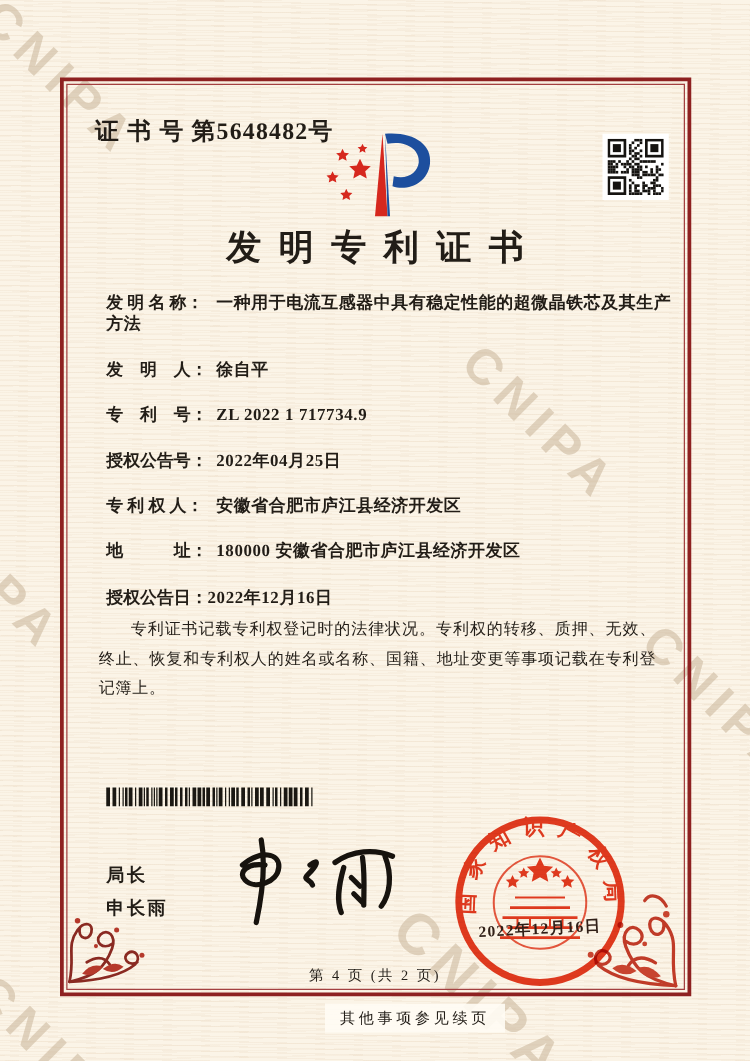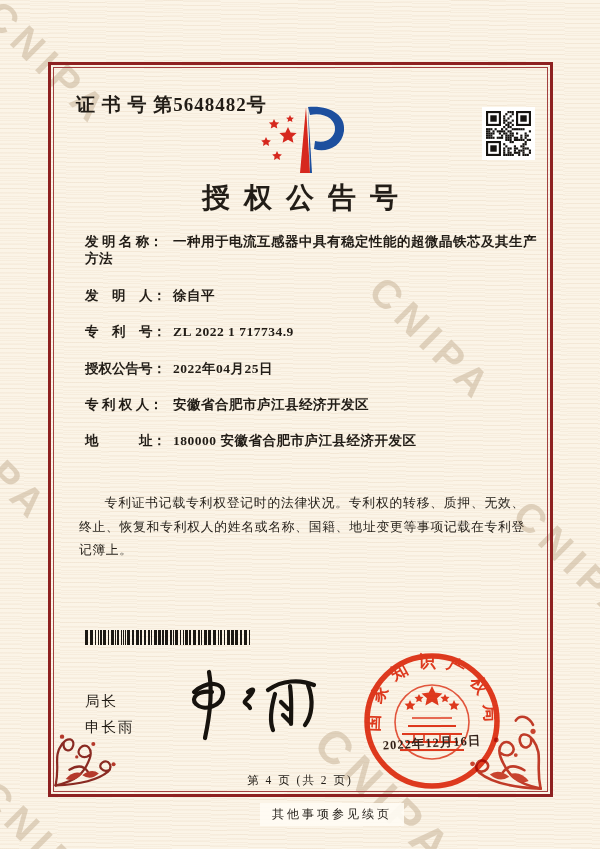--- a/index.html
+++ b/index.html
@@ -45,21 +45,21 @@
   .row .val{letter-spacing:.5px;}
   .grant2{position:absolute;left:300px;top:0;}
   .paras{
     position:absolute;left:79px;top:492px;width:446px;
     font-size:12.8px;line-height:23.5px;text-align:justify;letter-spacing:.6px;
   }
   .paras p{margin:0;text-indent:2em;}
   .barcode{position:absolute;left:85px;top:630px;height:15px;display:flex;align-items:stretch;}
   .barcode i{display:block;height:100%;}
   .director{position:absolute;left:85px;top:688px;font-family:"Liberation Sans",sans-serif;
-    font-weight:normal;font-size:14.5px;line-height:26px;letter-spacing:2px;}
+    font-weight:bold;font-size:14.5px;line-height:26px;letter-spacing:2px;}
   .sig{position:absolute;left:178px;top:662px;}
   .flourish{position:absolute;pointer-events:none;}
   .seal{position:absolute;left:362px;top:650px;width:140px;height:143px;
     mix-blend-mode:multiply;opacity:.96;}
   .seal-date{
     position:absolute;left:6px;top:85px;width:128px;text-align:center;
     font-size:12.5px;font-weight:bold;color:#281710;letter-spacing:1px;
     transform:rotate(-3deg);
   }
   .pagenum{position:absolute;left:0;top:773px;width:600px;text-align:center;font-size:11.5px;letter-spacing:2px;}
@@ -272,41 +272,42 @@
       <rect x="4.8" y="4.8" width="7.199999999999999" height="7.199999999999999" fill="#151310"></rect>
       <rect x="33.6" y="0" width="16.8" height="16.8" fill="#151310"></rect>
       <rect x="36" y="2.4" width="12" height="12" fill="#fff"></rect>
       <rect x="38.4" y="4.8" width="7.199999999999999" height="7.199999999999999" fill="#151310"></rect>
       <rect x="0" y="33.6" width="16.8" height="16.8" fill="#151310"></rect>
       <rect x="2.4" y="36" width="12" height="12" fill="#fff"></rect>
       <rect x="4.8" y="38.4" width="7.199999999999999" height="7.199999999999999" fill="#151310"></rect>
     </svg>
   </div>
 
-<div class="title">授权公告号</div>
+<div class="title">发明专利证书</div>
 
 <div class="row" style="top:233px;">
   <span class="lbl">发 明 名 称：</span><span class="val">一种用于电流互感器中具有稳定性能的超微晶铁芯及其生产方法</span>
 </div>
 <div class="row" style="top:287px;">
   <span class="lbl">发　明　人：</span><span class="val">徐自平</span>
 </div>
 <div class="row" style="top:323px;">
   <span class="lbl">专　利　号：</span><span class="val">ZL 2022 1 717734.9</span>
 </div>
 <div class="row" style="top:360px;">
   <span class="lbl">授权公告号：</span><span class="val">2022年04月25日</span>
 </div>
 <div class="row" style="top:396px;">
   <span class="lbl">专 利 权 人：</span><span class="val">安徽省合肥市庐江县经济开发区</span>
 </div>
 <div class="row" style="top:432px;">
   <span class="lbl">地　　　址：</span><span class="val">180000 安徽省合肥市庐江县经济开发区</span>
 </div>
 <div class="row" style="top:469px;">
+  <span><span class="lbl" style="min-width:0;">授权公告日：</span><span class="val">2022年12月16日</span></span>
 </div>
 
 <div class="paras">
   <p>专利证书记载专利权登记时的法律状况。专利权的转移、质押、无效、终止、恢复和专利权人的姓名或名称、国籍、地址变更等事项记载在专利登记簿上。</p>
 </div>
 
 <div class="barcode" id="barcode">
     <i style="width:3px;background:#1b1813;"></i>
     <i style="width:2px;"></i>
     <i style="width:3px;background:#1b1813;"></i>

